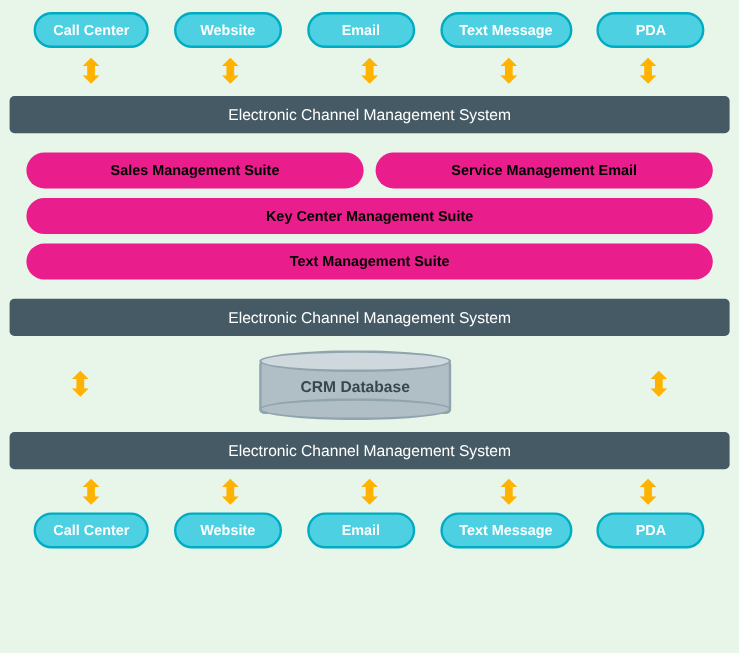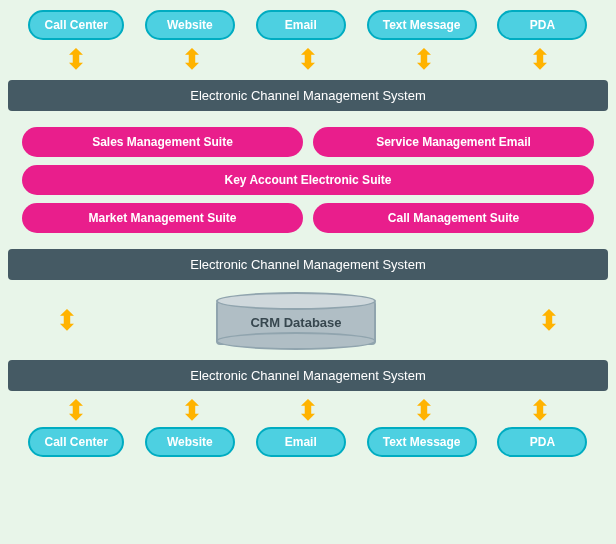--- a/index.html
+++ b/index.html
@@ -82,21 +82,21 @@
     }
 
     .suite-row {
       display: flex;
       justify-content: space-between;
       gap: 10px;
     }
 
     .suite-btn {
       background: #e91e8c;
-      color: #ffffff;
+      color: #000000;
       border-radius: 20px;
       padding: 8px 0;
       font-size: 12px;
       font-weight: bold;
       text-align: center;
       flex: 1;
     }
 
     
     .middle-section {
@@ -190,25 +190,24 @@
   </div>
 
   <div class="dark-band">Electronic Channel Management System</div>
 
   <div class="suite-area">
     <div class="suite-row">
       <div class="suite-btn">Sales Management Suite</div>
       <div class="suite-btn">Service Management Email</div>
     </div>
     <div class="suite-row">
-      <div class="suite-btn">Key Account Electronic Suite</div>
+      <div class="suite-btn">Key Center Management Suite</div>
     </div>
     <div class="suite-row">
-      <div class="suite-btn">Market Management Suite</div>
-      <div class="suite-btn">Call Management Suite</div>
+      <div class="suite-btn">Text Management Suite</div>
     </div>
   </div>
 
   <div class="dark-band">Electronic Channel Management System</div>
 
   <div class="middle-section">
     <div class="arrow-single">⬍</div>
     <div class="crm-container">
       <div class="crm-db">
         <div class="crm-db-top"></div>

